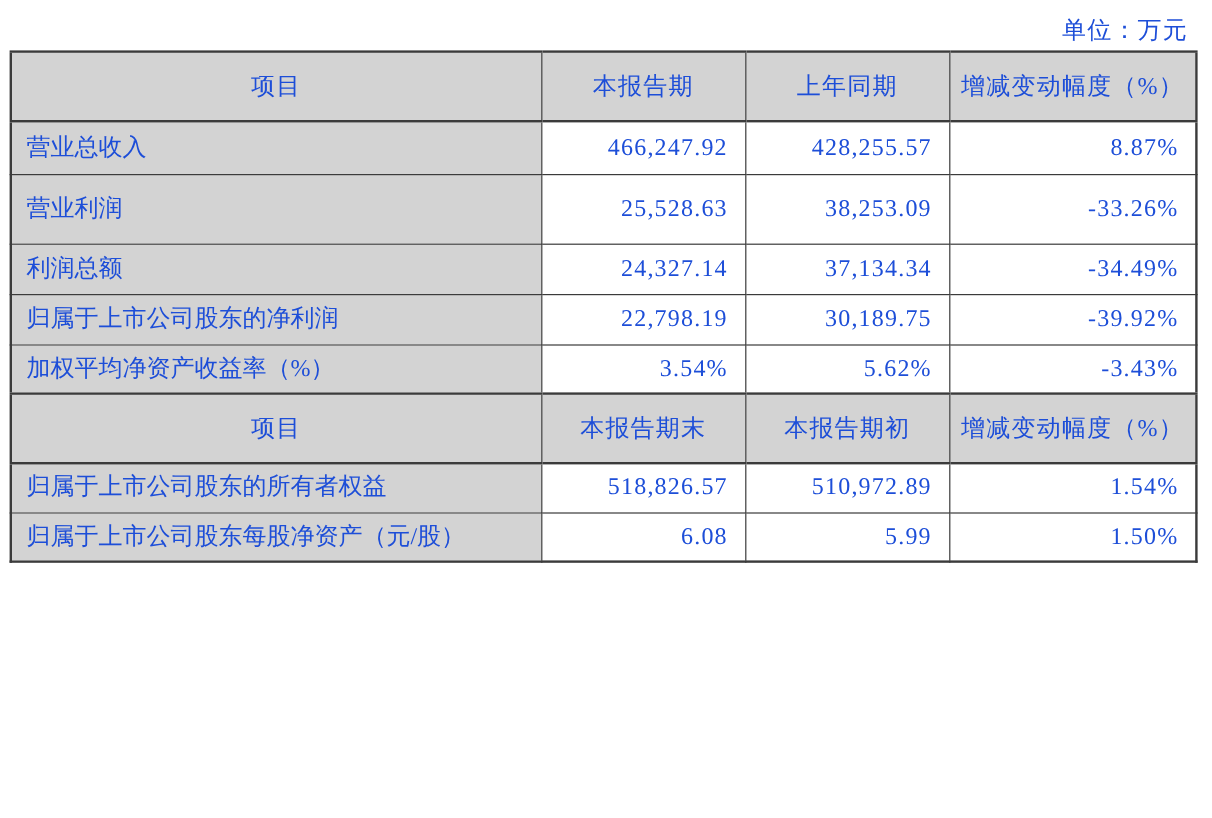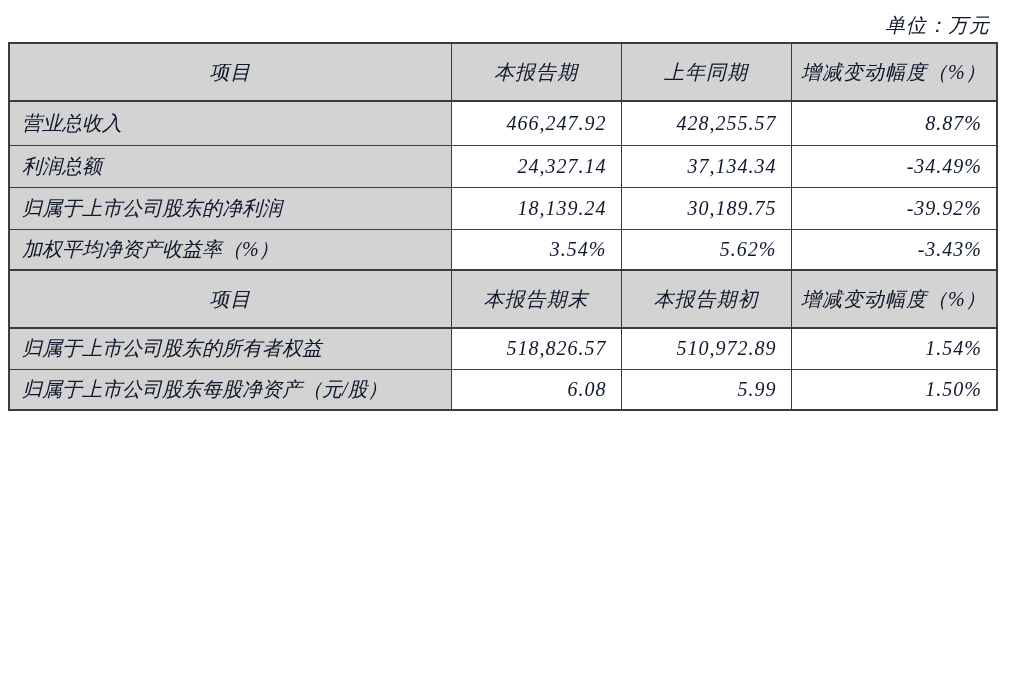--- a/index.html
+++ b/index.html
@@ -6,22 +6,21 @@
     margin: 0;
     padding: 0;
     background: #ffffff;
   }
   .page {
     position: relative;
     width: 1010px;
     height: 682px;
     background: #ffffff;
     font-family: "Liberation Serif", "DejaVu Serif", serif;
-    color: #0f172a;
-    font-style: italic;
+    color: #1d4ed8;
   }
   .unit-label {
     position: absolute;
     top: 12px;
     right: 20px;
     font-size: 20px;
     letter-spacing: 1px;
     white-space: nowrap;
   }
   table.fin {
@@ -90,29 +89,35 @@
         <td>上年同期</td>
         <td>增减变动幅度（%）</td>
       </tr>
 
       <tr class="h-44">
         <td class="label-cell">营业总收入</td>
         <td class="num-cell">466,247.92</td>
         <td class="num-cell">428,255.57</td>
         <td class="num-cell">8.87%</td>
       </tr>
+      <tr class="h-58">
+        <td class="label-cell">营业利润</td>
+        <td class="num-cell">25,528.63</td>
+        <td class="num-cell">38,253.09</td>
+        <td class="num-cell">-33.26%</td>
+      </tr>
       <tr class="h-42">
         <td class="label-cell">利润总额</td>
         <td class="num-cell">24,327.14</td>
         <td class="num-cell">37,134.34</td>
         <td class="num-cell">-34.49%</td>
       </tr>
       <tr class="h-42">
         <td class="label-cell">归属于上市公司股东的净利润</td>
-        <td class="num-cell">18,139.24</td>
+        <td class="num-cell">22,798.19</td>
         <td class="num-cell">30,189.75</td>
         <td class="num-cell">-39.92%</td>
       </tr>
       <tr class="h-41">
         <td class="label-cell">加权平均净资产收益率（%）</td>
         <td class="num-cell">3.54%</td>
         <td class="num-cell">5.62%</td>
         <td class="num-cell">-3.43%</td>
       </tr>
 

